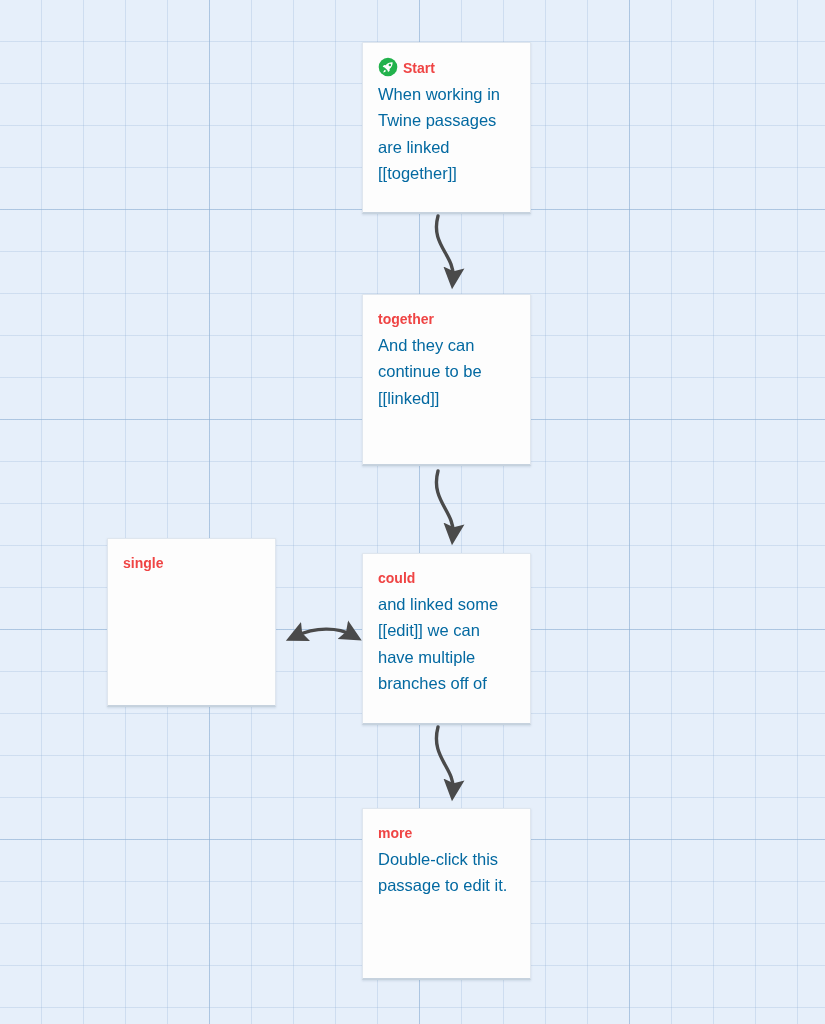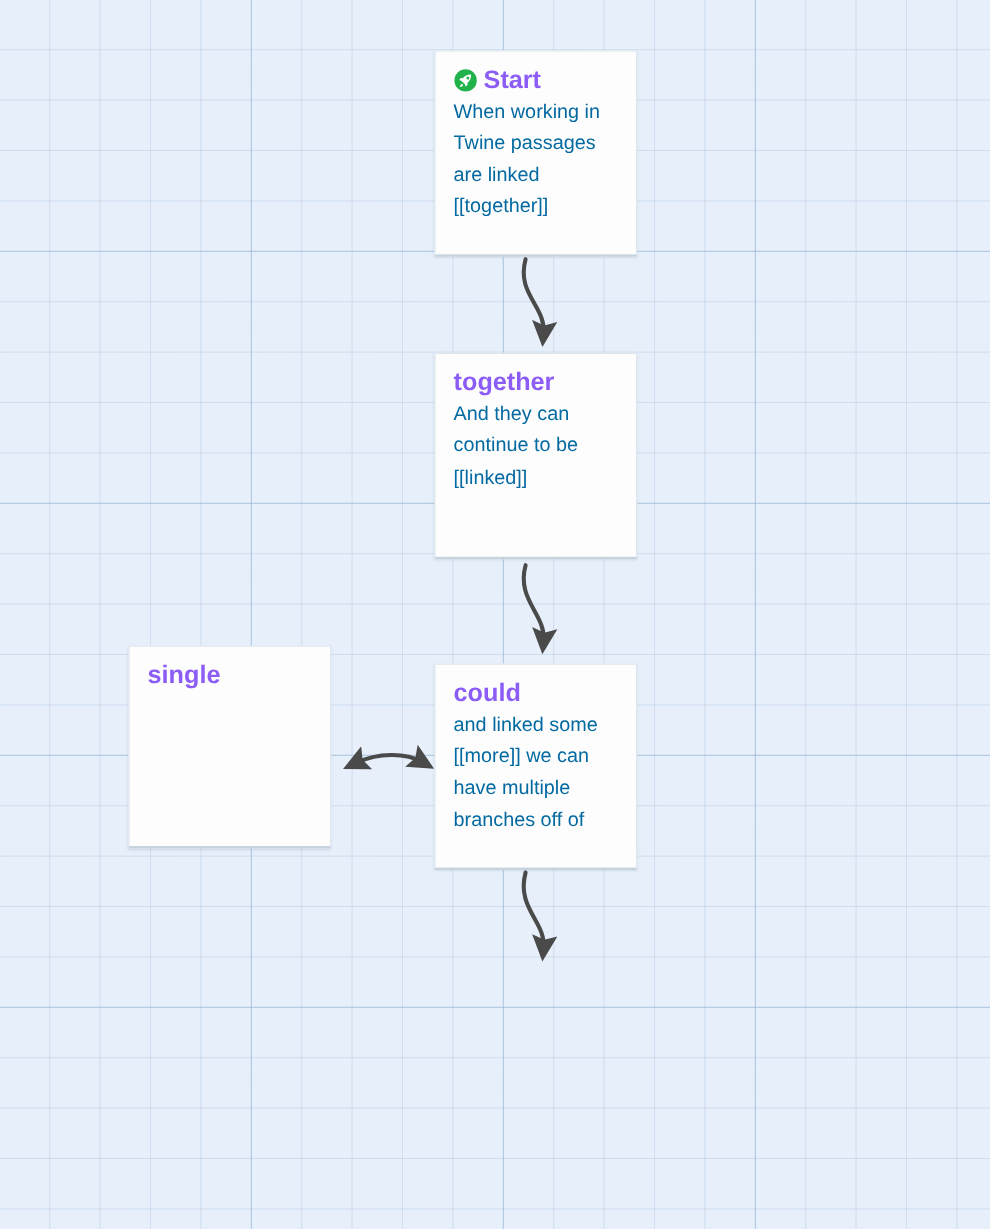--- a/index.html
+++ b/index.html
@@ -51,23 +51,23 @@
     background: #fdfdfd;
     border: 1px solid #dfe6ee;
     border-bottom: 2px solid #c6d2de;
     box-shadow: 0 1px 2px rgba(90,115,145,0.18);
     overflow: hidden;
     padding: 14px 15px 8px 15px;
     cursor: pointer;
   }
 
   .passage-title {
-    font-size: 21px;
+    font-size: 14px;
     font-weight: bold;
-    color: #8b5cf6;
+    color: #ef4444;
     line-height: 20px;
     margin: 0 0 3px 0;
     white-space: nowrap;
   }
 
   .passage-title .start-icon {
     display: inline-block;
     vertical-align: -4px;
     width: 20px;
     height: 20px;
@@ -137,17 +137,23 @@
   <div class="passage" id="passage-single">
     <div class="passage-title">
       <span>single</span>
     </div>
   </div>
 
   <div class="passage" id="passage-linked">
     <div class="passage-title">
       <span>could</span>
     </div>
-    <div class="passage-excerpt">and linked some [[more]] we can have multiple branches off of</div>
+    <div class="passage-excerpt">and linked some [[edit]] we can have multiple branches off of</div>
   </div>
 
+  <div class="passage" id="passage-more">
+    <div class="passage-title">
+      <span>more</span>
+    </div>
+    <div class="passage-excerpt">Double-click this passage to edit it.</div>
+  </div>
 
 </div>
 
 </body></html>

